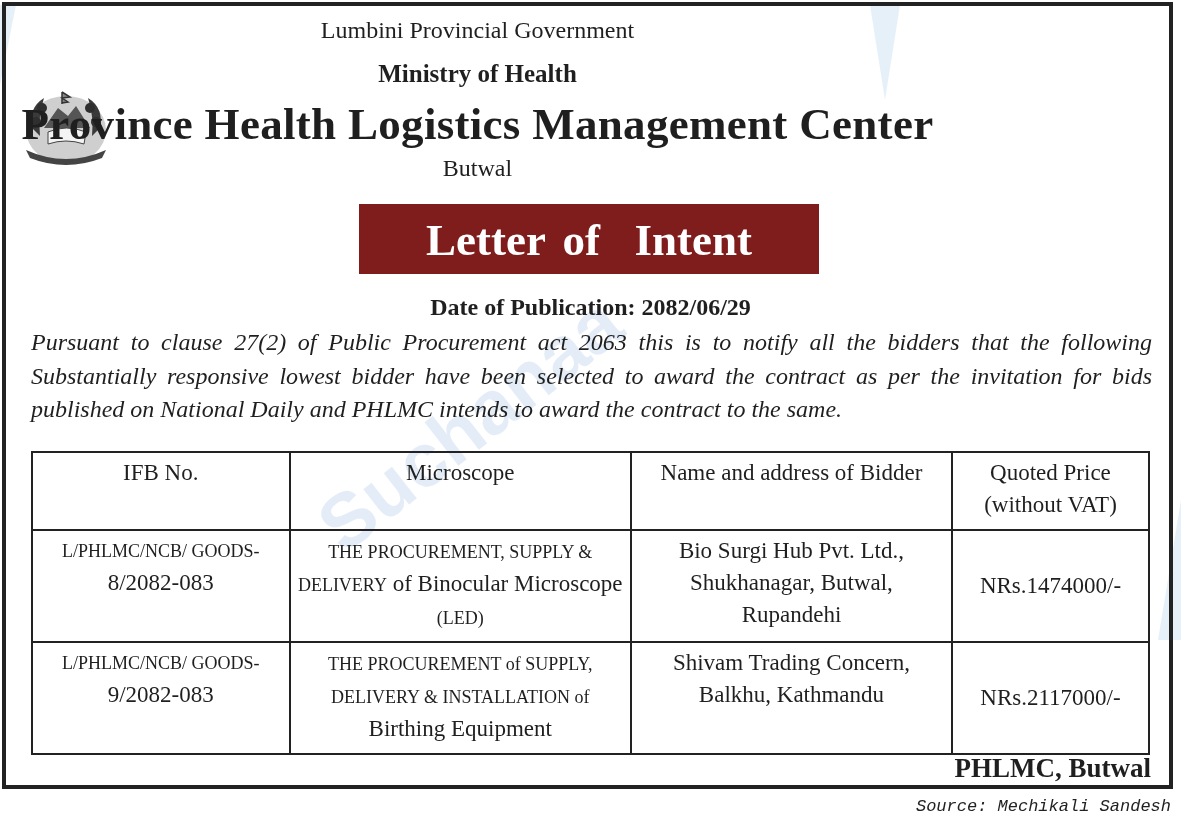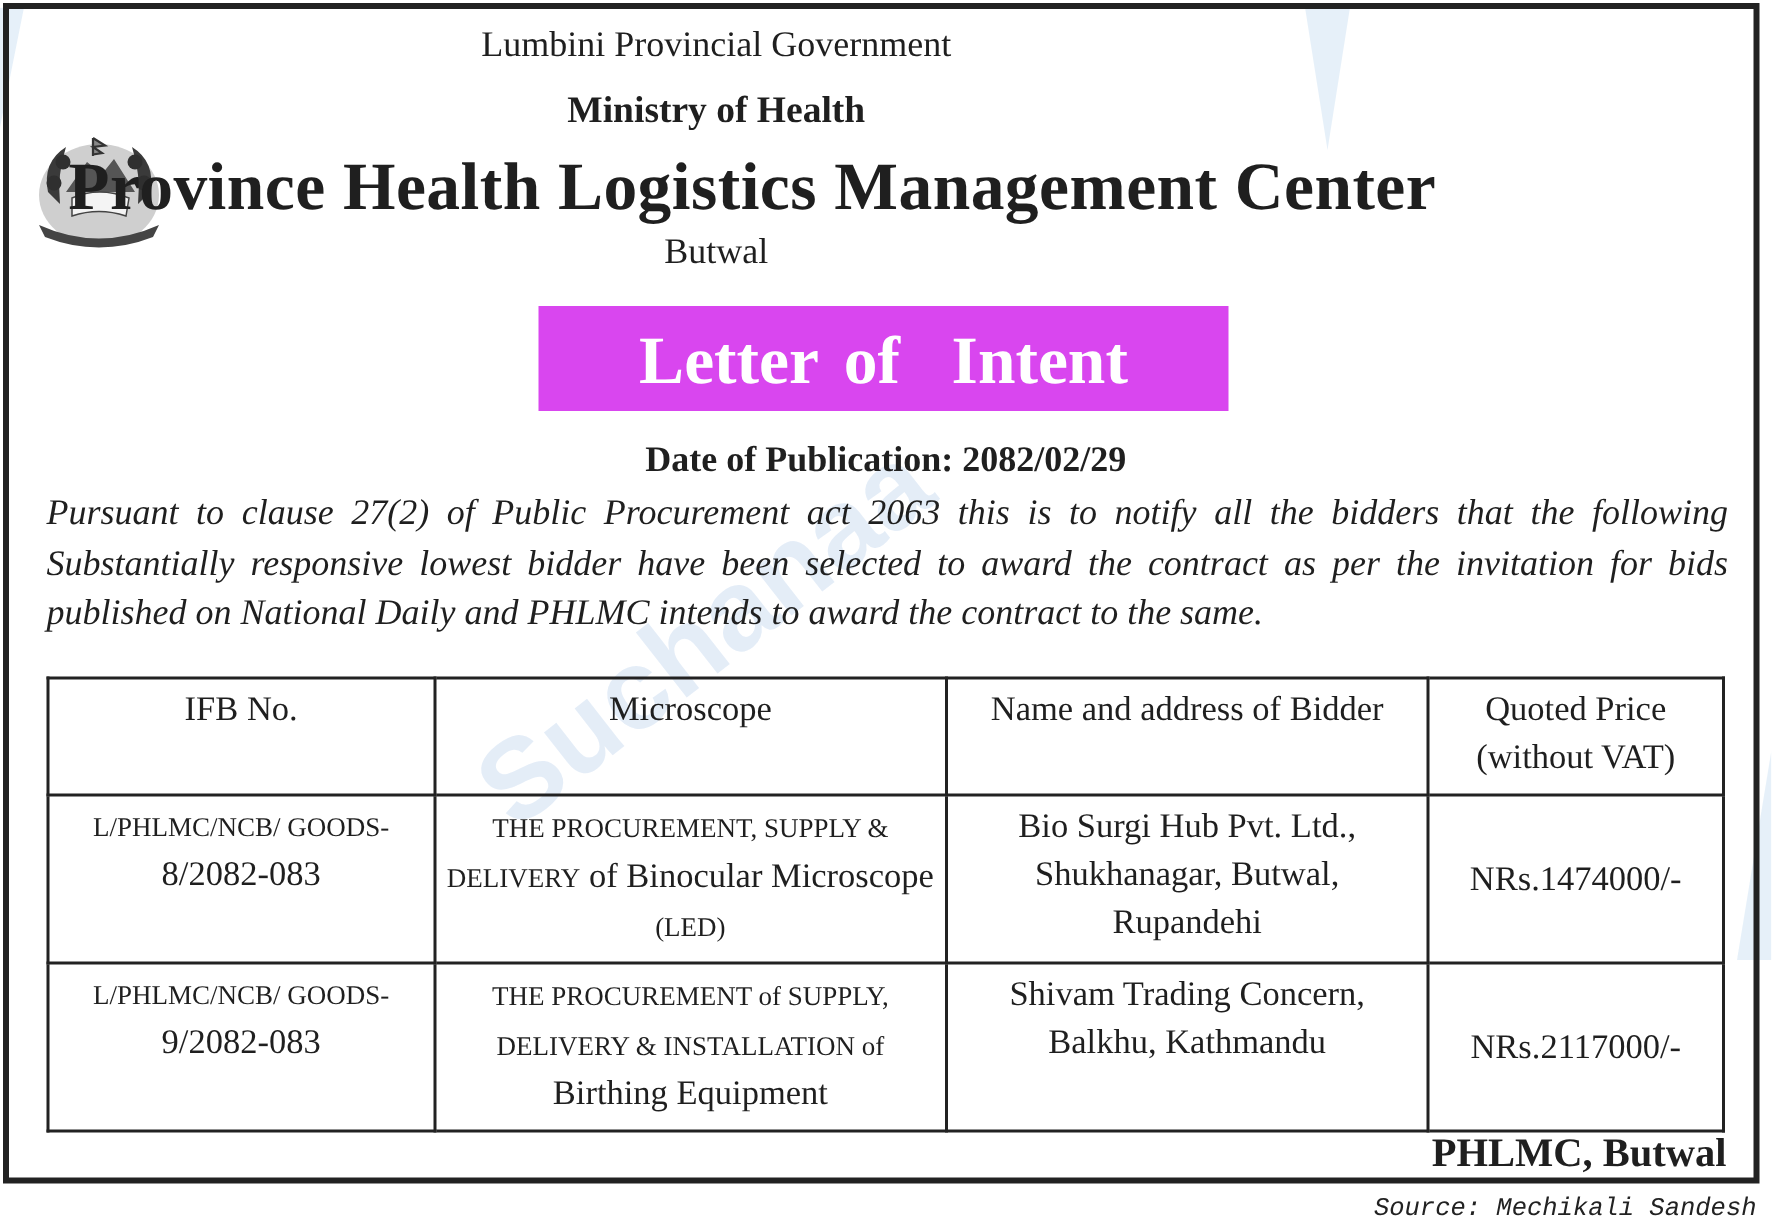--- a/index.html
+++ b/index.html
@@ -10,26 +10,26 @@
   .frame {
     position: absolute; left: 2px; top: 2px; width: 1171px; height: 787px;
     border: 4px solid #222222; box-sizing: border-box;
   }
   .wm-shape {
     position: absolute; background: #dbe9f7; opacity: 0.7;
   }
   .center-line { position: absolute; left: 0; width: 955px; text-align: center; }
   .gov { top: 17px; font-size: 24px; }
   .ministry { top: 60px; font-size: 25px; font-weight: bold; }
-  .center-name { top: 98px; font-size: 45px; font-weight: bold; letter-spacing: 0.3px; margin-left: 24px; }
+  .center-name { top: 98px; font-size: 45px; font-weight: bold; letter-spacing: 0.3px; }
   .city { top: 155px; font-size: 24px; }
   .emblem { position: absolute; left: 18px; top: 88px; width: 96px; height: 82px; }
   .title-box {
     position: absolute; left: 359px; top: 204px; width: 460px; height: 70px;
-    background: #d946ef; color: #ffffff; text-align: center;
+    background: #7f1d1d; color: #ffffff; text-align: center;
     font-size: 45px; font-weight: bold; line-height: 72px; word-spacing: 6px;
   }
   .pubdate { top: 294px; font-size: 24px; font-weight: bold; left: 0; width: 1181px; }
   .pubdate span { }
   .body-text {
     position: absolute; left: 31px; top: 326px; width: 1121px;
     font-size: 24px; line-height: 33.5px; text-align: justify; text-align-last: left; font-style: italic;
   }
   table.ifb {
     position: absolute; left: 31px; top: 437px; width: 1119px;
@@ -85,21 +85,21 @@
 <div class="center-line ministry">Ministry of Health</div>
 <div class="center-line center-name">Province Health Logistics Management Center</div>
 <div class="center-line city">Butwal</div>
 
 <div class="title-box">
   <span style="white-space:pre;">Letter of  Intent</span>
 </div>
 
 <div class="center-line pubdate">
   <span>Date of Publication:</span>
-  <span>2082/02/29</span>
+  <span>2082/06/29</span>
 </div>
 
 <div class="body-text">Pursuant to clause 27(2) of Public Procurement act 2063 this is to notify all the bidders that the following Substantially responsive lowest bidder have been selected to award the contract as per the invitation for bids published on National Daily and PHLMC intends to award the contract to the same.</div>
 
 <table class="ifb">
   <thead>
     <tr>
       <th class="c1">IFB No.</th>
       <th class="c2">Microscope</th>
       <th class="c3">Name and address of Bidder</th>

